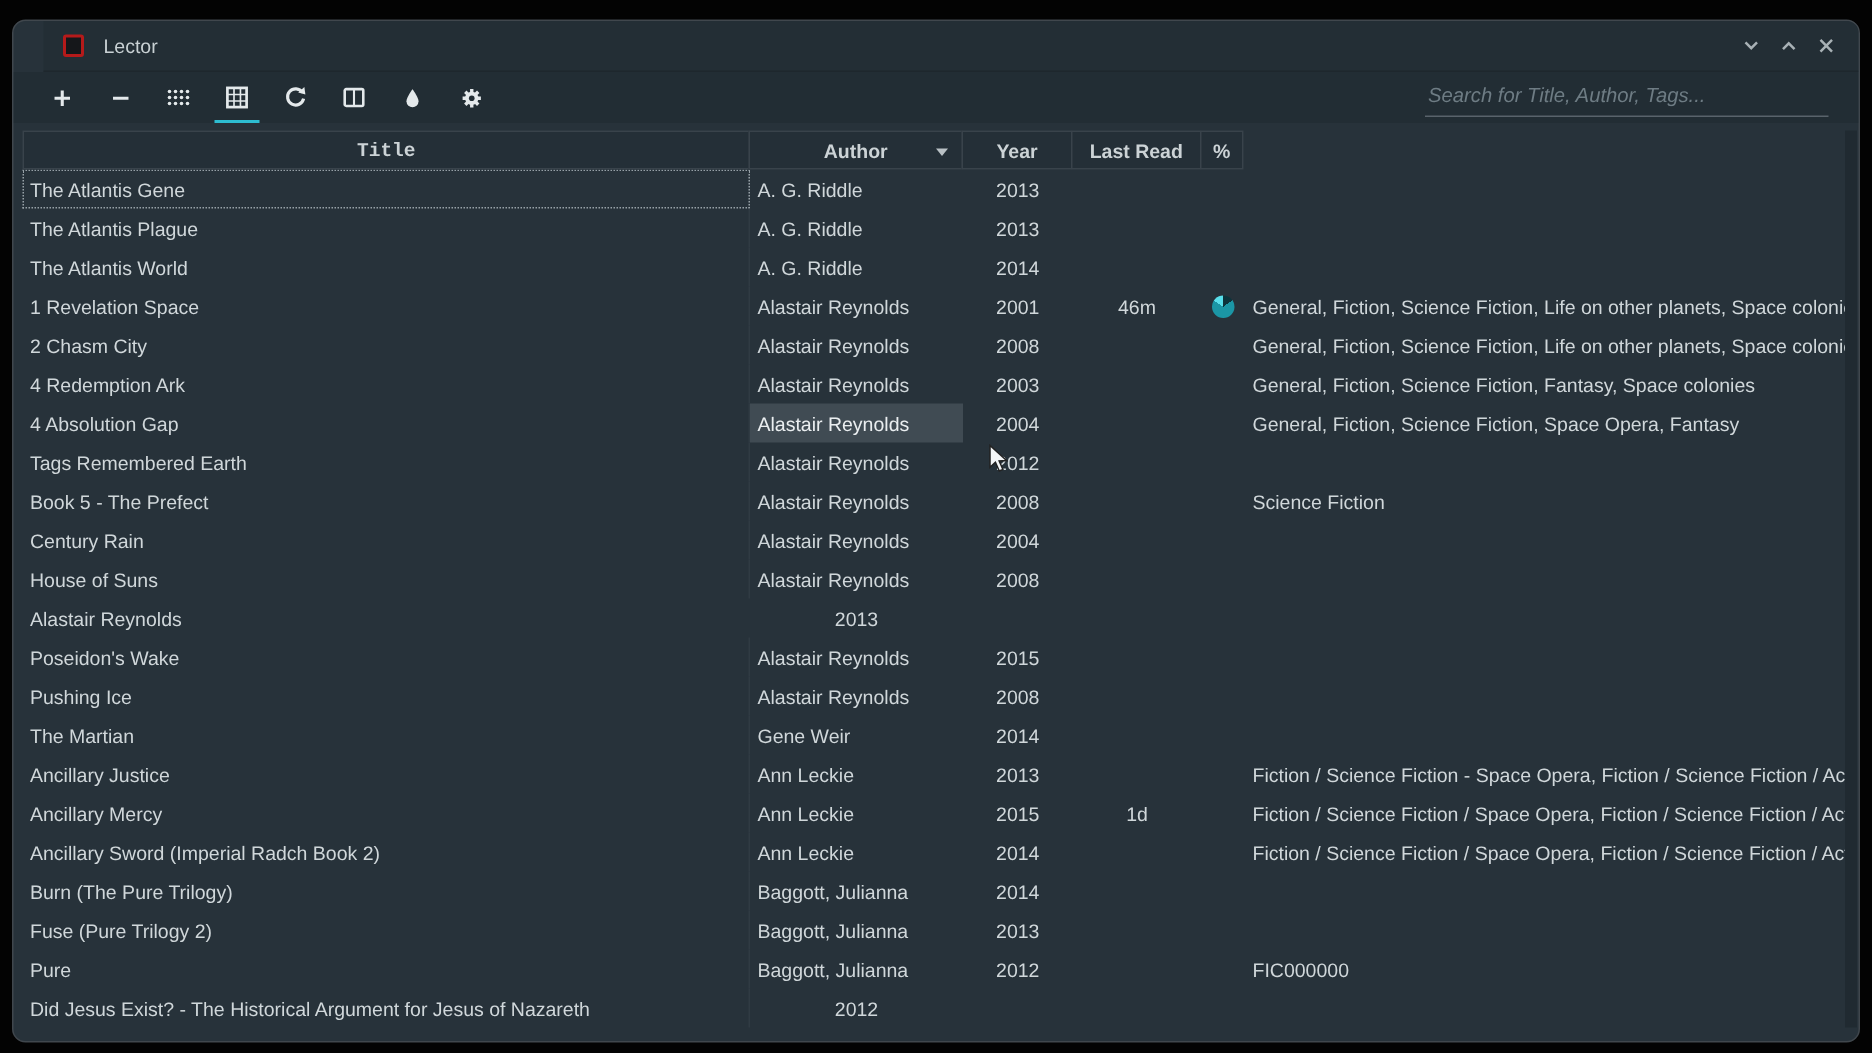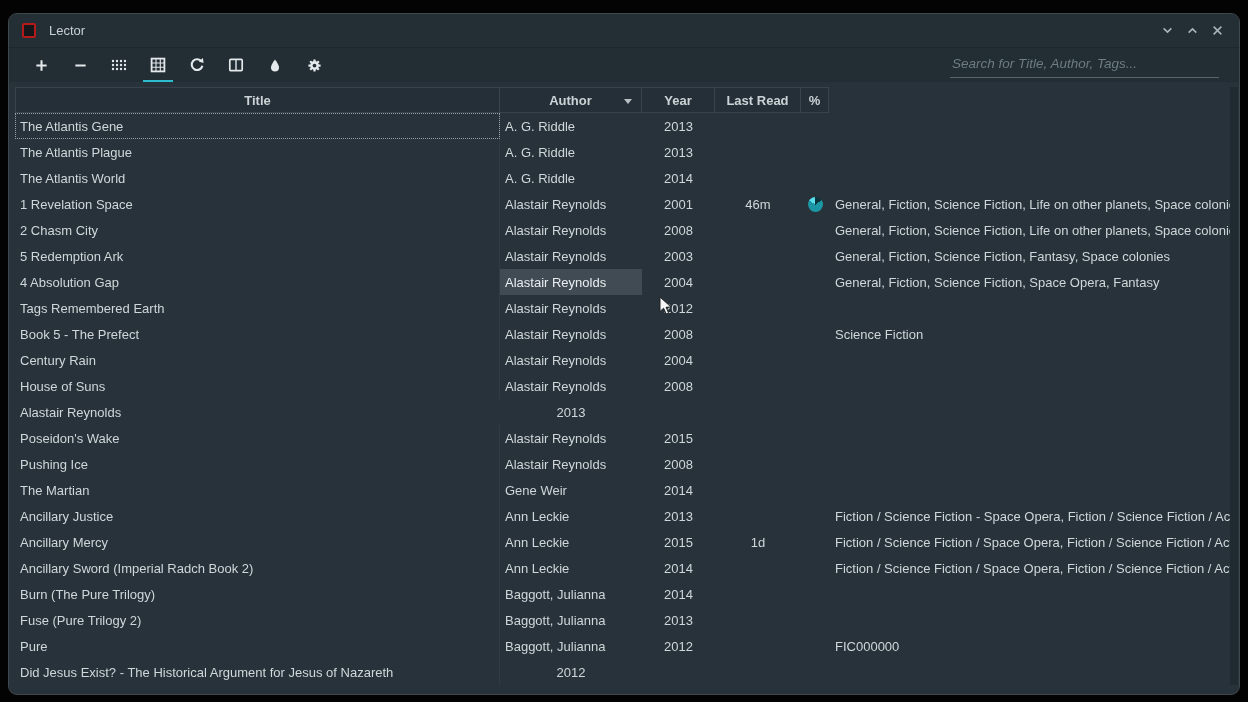--- a/index.html
+++ b/index.html
@@ -2,21 +2,21 @@
 <html><head>
 <meta charset="utf-8">
 <style>
   * { margin:0; padding:0; box-sizing:border-box; }
   html,body { width:1248px; height:702px; background:#030303; overflow:hidden;
               font-family:"Liberation Sans","DejaVu Sans",sans-serif; }
   .window { position:absolute; left:8px; top:13px; width:1232px; height:682px;
             background:#27323a; border:1px solid #40474d; border-radius:9px; overflow:hidden; }
   
   .titlebar { height:34px; background:#232e35; display:flex; align-items:center;
-              padding:0 13px; border-bottom:1px solid #1e272d; }
+              padding:0 13px; border-bottom:1px solid #1e272d;margin-left:20px; }
   .app-icon { width:14px; height:15px; border:2px solid #b51a1a; background:#15171a;
               border-radius:2px; margin-right:13px; }
   .window-title { color:#c9d1d4; font-size:13px; }
   .window-controls { margin-left:auto; display:flex; gap:7px; }
   .win-btn { width:18px; height:18px; display:flex; align-items:center; justify-content:center;
              color:#a8b1b5; cursor:default; }
   
   .toolbar { height:34px; background:#222d34; display:flex; align-items:center;
              padding:0 17px; gap:9px; }
   .tool-btn { width:30px; height:28px; position:relative; display:flex; align-items:center;
@@ -27,21 +27,21 @@
   .search-input { width:100%; background:transparent; border:none; border-bottom:1px solid #59636b;
               color:#cdd4d7; font-size:13.5px; padding:3px 2px 6px; outline:none; font-family:inherit;font-style:italic; }
   .search-input::placeholder { color:#6e7c84; }
   
   .table-area { position:absolute; left:6px; right:8px; top:73px; bottom:0; }
   .grid-row { display:grid; grid-template-columns:485px 142px 73px 86px 28px 1fr; }
   .thead { height:26px; }
   .th { background:#242f37; border:1px solid #39434b; margin-left:-1px; display:flex;
         align-items:center; justify-content:center; color:#ccd3d6; font-size:13px;
         font-weight:700; position:relative; }
-  .th:first-child { margin-left:0; }
+  .th:first-child { margin-left:0;font-family:Liberation Mono, monospace; }
   .sort-arrow { position:absolute; right:9px; top:11px; width:0; height:0;
         border-left:4px solid transparent; border-right:4px solid transparent;
         border-top:5px solid #b9c1c5; }
   .tbody .row { height:26px; color:#d0d7da; font-size:13px; }
   .cell { display:flex; align-items:center; overflow:hidden; white-space:nowrap; }
   .cell-title { padding-left:5px; border-right:1px solid #303b43; }
   .cell-author { padding-left:5px; }
   .cell-year, .cell-last-read, .cell-pct { justify-content:center; }
   .cell-tags { padding-left:6px; }
   .row.focused .cell-title { outline:1px dotted #97a1a7; outline-offset:-1px; }
@@ -213,21 +213,21 @@
     <div class="cell cell-author">Alastair Reynolds</div>
     <div class="cell cell-year">2008</div>
     <div class="cell cell-last-read"></div>
     <div class="cell cell-pct">
       
     </div>
     <div class="cell cell-tags">General, Fiction, Science Fiction, Life on other planets, Space colonies</div>
   </div>
 
   <div class="grid-row row">
-    <div class="cell cell-title">5 Redemption Ark</div>
+    <div class="cell cell-title">4 Redemption Ark</div>
     <div class="cell cell-author">Alastair Reynolds</div>
     <div class="cell cell-year">2003</div>
     <div class="cell cell-last-read"></div>
     <div class="cell cell-pct">
       
     </div>
     <div class="cell cell-tags">General, Fiction, Science Fiction, Fantasy, Space colonies</div>
   </div>
 
   <div class="grid-row row">

